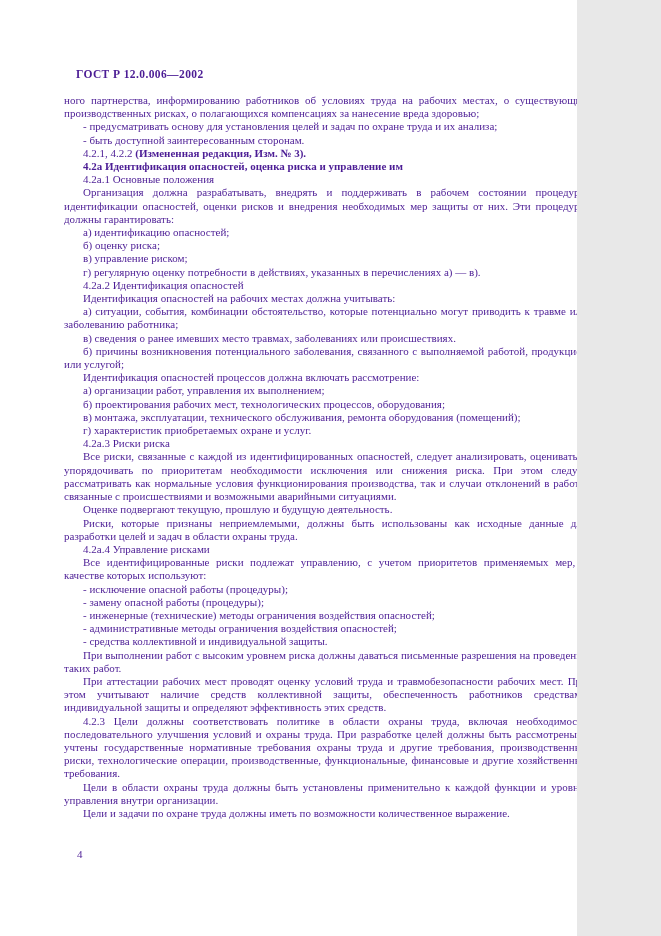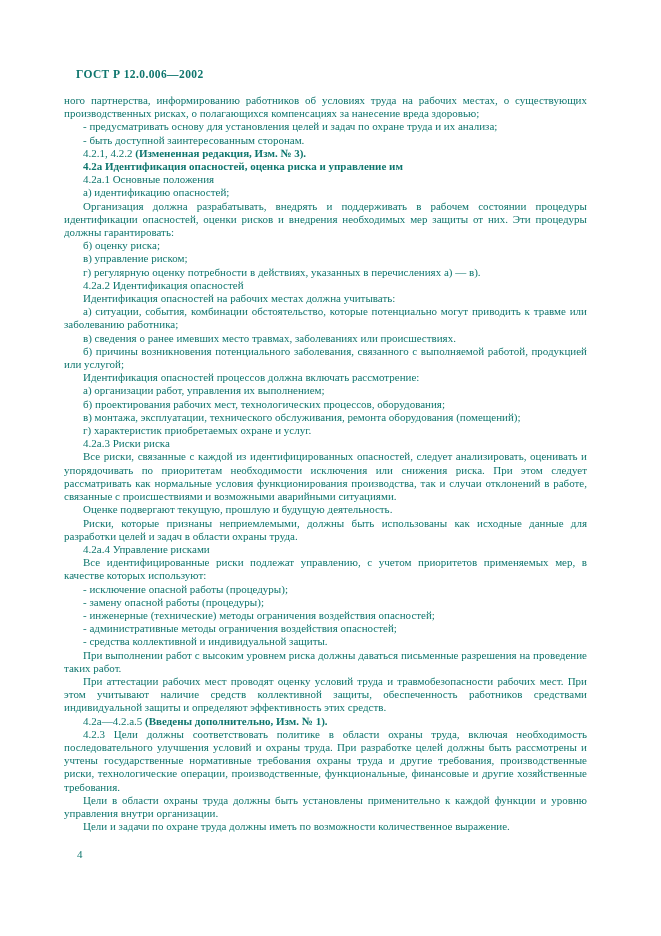--- a/index.html
+++ b/index.html
@@ -2,25 +2,25 @@
 <html><head>
 <meta charset="utf-8">
 <style>
   html, body {
     margin: 0;
     padding: 0;
     background: #e8e8e8;
   }
   .page {
     position: relative;
-    width: 661px;
+    width: 577px;
     height: 936px;
     background: #ffffff;
     font-family: "Liberation Serif", serif;
-    color: #0f766e;
+    color: #4c1d95;
     overflow: hidden;
   }
   .doc-header {
     position: absolute;
     left: 76px;
     top: 68px;
     font-size: 11.5px;
     font-weight: bold;
     letter-spacing: 0.4px;
     white-space: nowrap;
@@ -57,22 +57,22 @@
 <div class="page">
   <div class="doc-header">ГОСТ Р 12.0.006—2002</div>
 
   <div class="doc-body">
       <p class="para"><span>ного партнерства, информированию работников об условиях труда на рабочих местах, о существующих производственных рисках, о полагающихся компенсациях за нанесение вреда здоровью;</span></p>
       <p class="para indent"><span>- предусматривать основу для установления целей и задач по охране труда и их анализа;</span></p>
       <p class="para indent"><span>- быть доступной заинтересованным сторонам.</span></p>
       <p class="para indent"><span>4.2.1, 4.2.2 </span><span class="bold">(Измененная редакция, Изм. № 3).</span></p>
       <p class="para indent"><span class="bold">4.2а Идентификация опасностей, оценка риска и управление им</span></p>
       <p class="para indent"><span>4.2а.1 Основные положения</span></p>
+      <p class="para indent"><span>Организация должна разрабатывать, внедрять и поддерживать в рабочем состоянии процедуры идентификации опасностей, оценки рисков и внедрения необходимых мер защиты от них. Эти процедуры должны гарантировать:</span></p>
       <p class="para indent"><span>а) идентификацию опасностей;</span></p>
-      <p class="para indent"><span>Организация должна разрабатывать, внедрять и поддерживать в рабочем состоянии процедуры идентификации опасностей, оценки рисков и внедрения необходимых мер защиты от них. Эти процедуры должны гарантировать:</span></p>
       <p class="para indent"><span>б) оценку риска;</span></p>
       <p class="para indent"><span>в) управление риском;</span></p>
       <p class="para indent"><span>г) регулярную оценку потребности в действиях, указанных в перечислениях а) — в).</span></p>
       <p class="para indent"><span>4.2а.2 Идентификация опасностей</span></p>
       <p class="para indent"><span>Идентификация опасностей на рабочих местах должна учитывать:</span></p>
       <p class="para indent"><span>а) ситуации, события, комбинации обстоятельство, которые потенциально могут приводить к травме или заболеванию работника;</span></p>
       <p class="para indent"><span>в) сведения о ранее имевших место травмах, заболеваниях или происшествиях.</span></p>
       <p class="para indent"><span>б) причины возникновения потенциального заболевания, связанного с выполняемой работой, продукцией или услугой;</span></p>
       <p class="para indent"><span>Идентификация опасностей процессов должна включать рассмотрение:</span></p>
       <p class="para indent"><span>а) организации работ, управления их выполнением;</span></p>
@@ -85,20 +85,19 @@
       <p class="para indent"><span>Риски, которые признаны неприемлемыми, должны быть использованы как исходные данные для разработки целей и задач в области охраны труда.</span></p>
       <p class="para indent"><span>4.2а.4 Управление рисками</span></p>
       <p class="para indent"><span>Все идентифицированные риски подлежат управлению, с учетом приоритетов применяемых мер, в качестве которых используют:</span></p>
       <p class="para indent"><span>- исключение опасной работы (процедуры);</span></p>
       <p class="para indent"><span>- замену опасной работы (процедуры);</span></p>
       <p class="para indent"><span>- инженерные (технические) методы ограничения воздействия опасностей;</span></p>
       <p class="para indent"><span>- административные методы ограничения воздействия опасностей;</span></p>
       <p class="para indent"><span>- средства коллективной и индивидуальной защиты.</span></p>
       <p class="para indent"><span>При выполнении работ с высоким уровнем риска должны даваться письменные разрешения на проведение таких работ.</span></p>
       <p class="para indent"><span>При аттестации рабочих мест проводят оценку условий труда и травмобезопасности рабочих мест. При этом учитывают наличие средств коллективной защиты, обеспеченность работников средствами индивидуальной защиты и определяют эффективность этих средств.</span></p>
-      <p class="para indent"><span>4.2а—4.2.а.5 </span><span class="bold">(Введены дополнительно, Изм. № 1).</span></p>
       <p class="para indent"><span>4.2.3 Цели должны соответствовать политике в области охраны труда, включая необходимость последовательного улучшения условий и охраны труда. При разработке целей должны быть рассмотрены и учтены государственные нормативные требования охраны труда и другие требования, производственные риски, технологические операции, производственные, функциональные, финансовые и другие хозяйственные требования.</span></p>
       <p class="para indent"><span>Цели в области охраны труда должны быть установлены применительно к каждой функции и уровню управления внутри организации.</span></p>
       <p class="para indent"><span>Цели и задачи по охране труда должны иметь по возможности количественное выражение.</span></p>
     </div>
 
   <div class="doc-footer">4</div>
 </div>
 
 </body></html>

